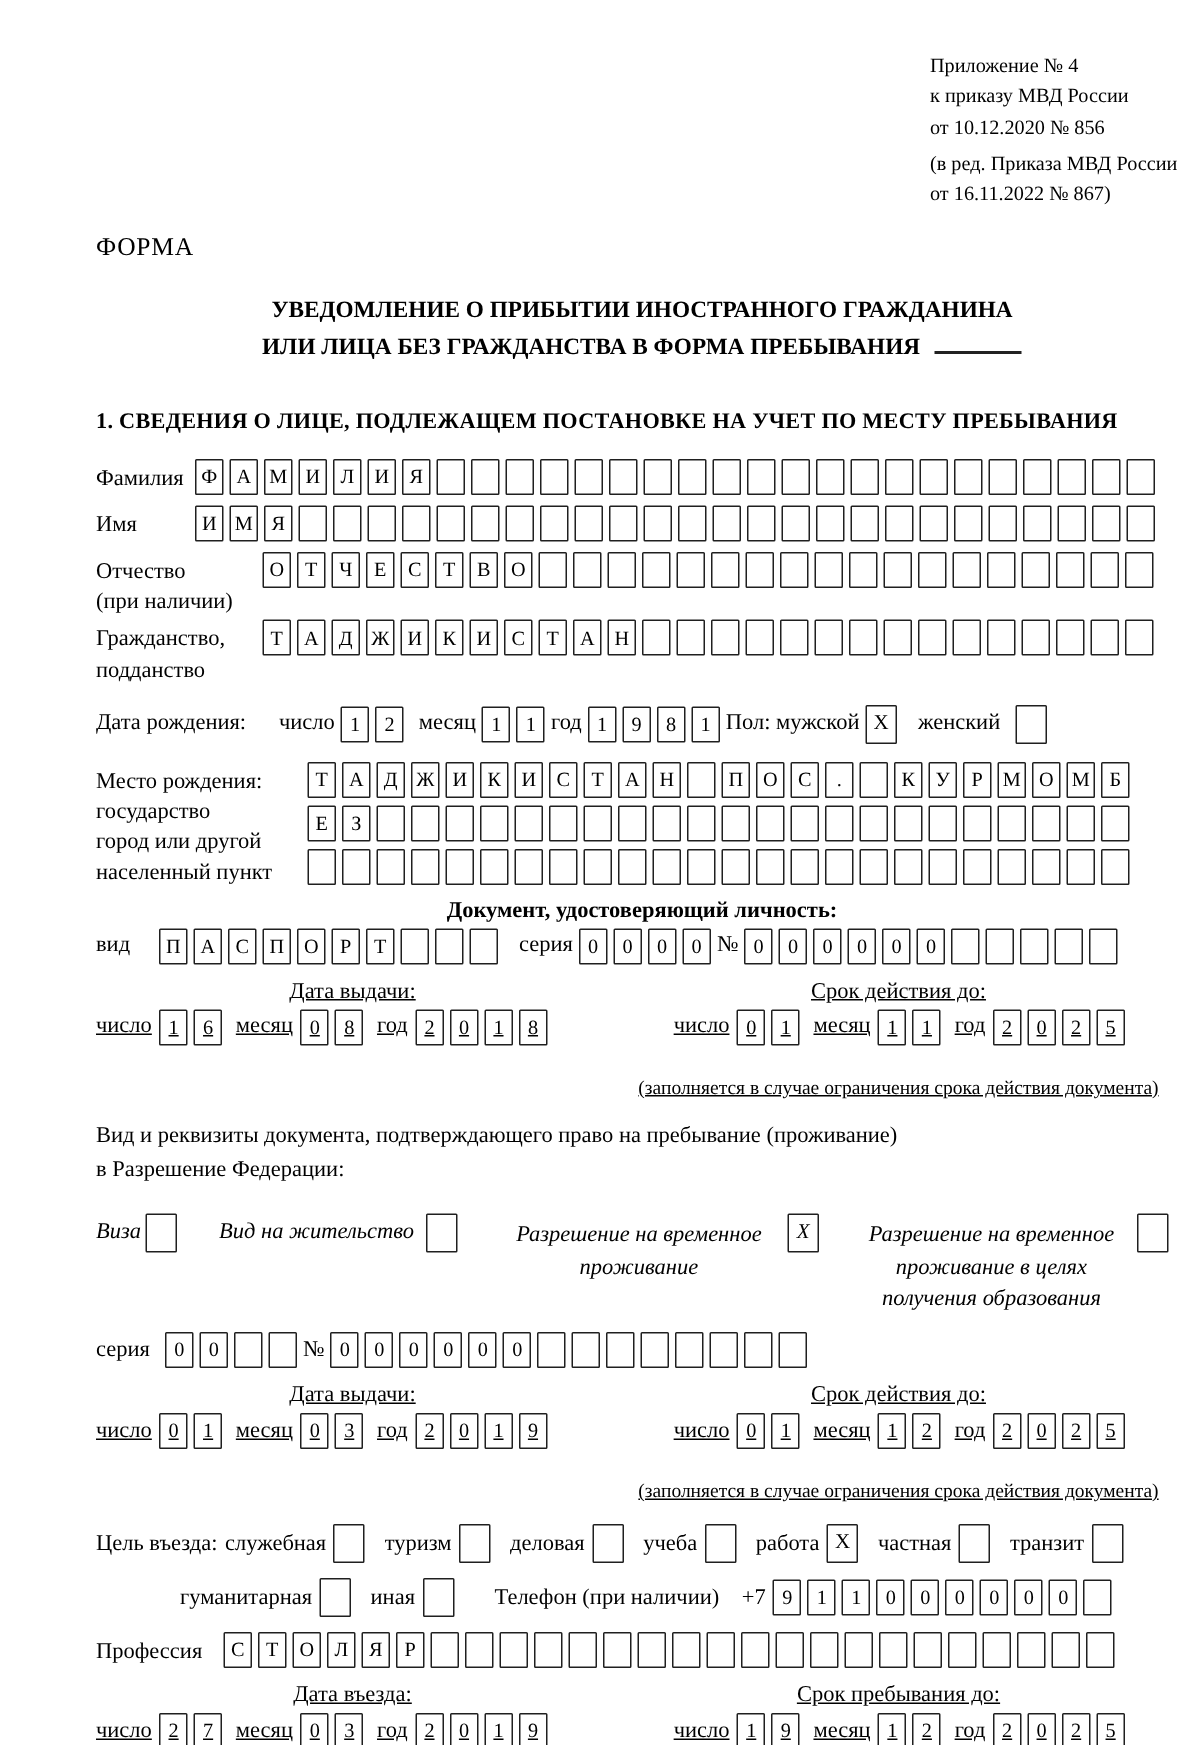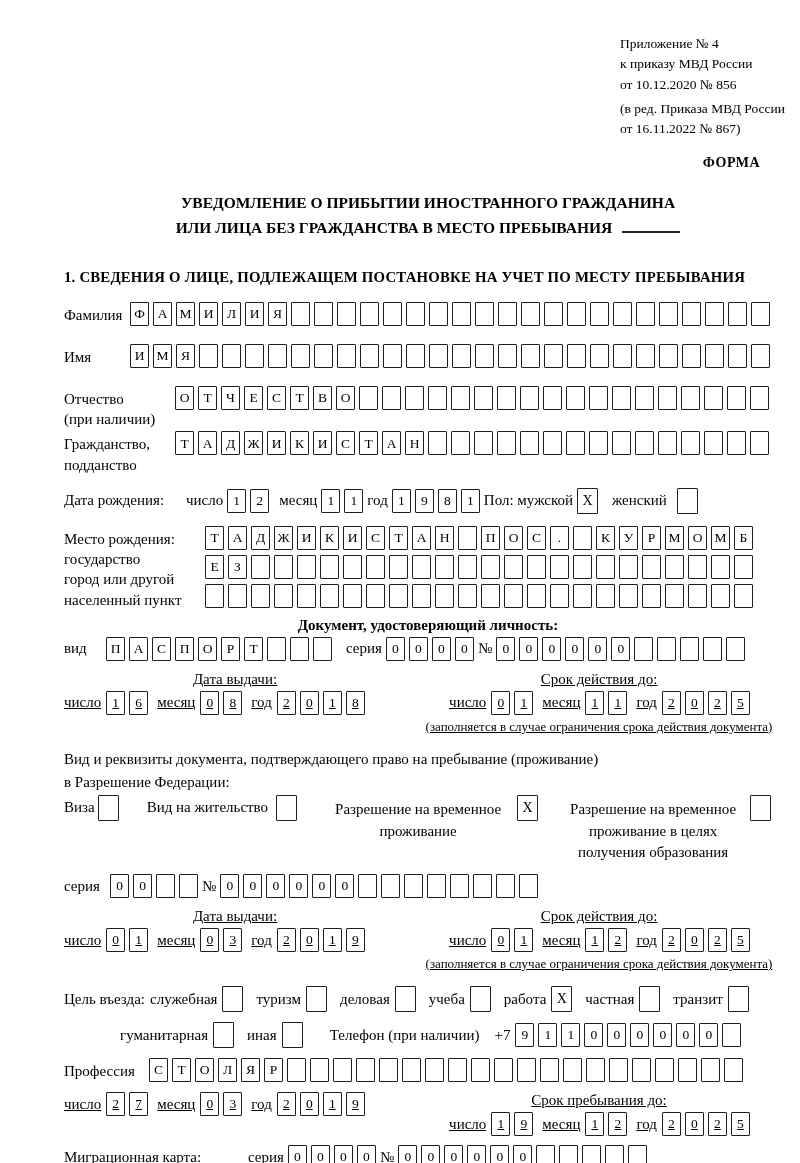--- a/index.html
+++ b/index.html
@@ -7,27 +7,27 @@
   body {
     width:800px; min-height:1163px;
     font-family:"Liberation Serif","DejaVu Serif",serif;
     color:#000; font-size:15px;
     padding:34px 8px 24px 64px;
   }
   .pre { white-space:pre-line; }
   
   .hdr { margin-left:556px; width:180px; font-size:13.5px; line-height:1.5; }
   .hdr .amend { margin-top:4px; }
-  .forma { text-align:right; font-weight:bold; font-size:14px; letter-spacing:.5px; margin:16px 32px 0 0; }
+  .forma { text-align:left; font-weight:normal; font-size:17px; letter-spacing:.5px; margin:16px 32px 0 0; }
   
   .title { text-align:center; font-weight:bold; font-size:15.5px; line-height:1.6; margin:20px 0 0 0; }
   .blank { display:inline-block; width:58px; border-bottom:2px solid #222; height:14px; margin-left:10px; }
   .sect { font-weight:bold; font-size:14.8px; margin-top:28px; letter-spacing:.2px; }
   
-  .frow { display:flex; align-items:flex-start; margin-top:18px; }
+  .frow { display:flex; align-items:flex-start; margin-top:7px; }
   .flabel { flex:none; padding-top:3px; line-height:1.35; }
   .w66 { width:66px; } .w111 { width:111px;font-family:Liberation Serif, serif; } .w140 { width:141px; } .w85 { width:85px; }
   .boxes { display:flex; flex-wrap:nowrap; }
   .stack > .boxes { margin-bottom:5px; }
   .cell {
     flex:none; width:19px; height:24px; margin-right:4px;
     border:1.8px solid #1f1f1f; border-radius:1px;
     display:flex; align-items:center; justify-content:center;
     font-size:13.5px; line-height:1;
   }
@@ -36,24 +36,24 @@
   .irow { display:flex; align-items:center; margin-top:9px; }
   .irow .t { padding:0 4px 0 0; }
   .gap6 { margin-left:6px; } .gap10 { margin-left:10px; } .gap14 { margin-left:14px; }
   
   .twocol { display:flex; margin-top:10px;text-decoration:underline; }
   .col-l { width:342px; flex:none; }
   .col-r { flex:1; }
   .dhead { text-align:center; font-size:15px; margin-bottom:3px; }
   .dline { display:flex; align-items:center; }
   .dline .t { margin:0 5px; }
-  .note { text-align:center; font-size:13px; margin-top:4px; }
+  .note { text-align:center; font-size:13px; margin-top:20px; }
   
   .rline { font-size:15px; margin-top:16px; }
-  .cbrow { display:flex; align-items:flex-start; margin-top:4px; }
+  .cbrow { display:flex; align-items:flex-start; margin-top:20px;font-style:italic; }
   .cbrow .opt { display:flex; align-items:flex-start; }
   .cbrow .lab { padding-top:4px; }
   .cbrow .lab.ctr { text-align:center; line-height:1.45; }
   .cbrow .cb { margin-left:8px; }
   
   .purp { display:flex; align-items:center; margin-top:14px; flex-wrap:nowrap; }
   .purp .t { margin-right:5px; }
   .purp .cb { margin-right:9px; }
   
   .reps { display:flex; align-items:flex-start; margin-top:8px; }
@@ -66,21 +66,21 @@
   <div class="pre">Приложение № 4
 к приказу МВД России
 от 10.12.2020 № 856</div>
   <div class="pre amend">(в ред. Приказа МВД России
 от 16.11.2022 № 867)</div>
 </div>
 <div class="forma">ФОРМА</div>
 
 <div class="title">
   <div>УВЕДОМЛЕНИЕ О ПРИБЫТИИ ИНОСТРАННОГО ГРАЖДАНИНА</div>
-  <div><span>ИЛИ ЛИЦА БЕЗ ГРАЖДАНСТВА В МЕСТО ПРЕБЫВАНИЯ</span><span class="blank"></span></div>
+  <div><span>ИЛИ ЛИЦА БЕЗ ГРАЖДАНСТВА В ФОРМА ПРЕБЫВАНИЯ</span><span class="blank"></span></div>
 </div>
 
 <div class="sect">1. СВЕДЕНИЯ О ЛИЦЕ, ПОДЛЕЖАЩЕМ ПОСТАНОВКЕ НА УЧЕТ ПО МЕСТУ ПРЕБЫВАНИЯ</div>
 
 <div class="frow" style="margin-top:16px">
   <div class="flabel w66">Фамилия</div>
   <div class="boxes">
       <span class="cell">Ф</span>
       <span class="cell">А</span>
       <span class="cell">М</span>
@@ -606,20 +606,21 @@
       <span class="cell"></span>
       <span class="cell"></span>
       <span class="cell"></span>
       <span class="cell"></span>
       <span class="cell"></span>
     </div>
 </div>
 
 <div class="twocol">
   <div class="col-l">
+    <div class="dhead">Дата въезда:</div>
     <div class="dline">
       <span class="t" style="margin-left:0">число</span>
       <span class="boxes">
           <span class="cell">2</span>
           <span class="cell">7</span>
         </span>
       <span class="t">месяц</span>
       <span class="boxes">
           <span class="cell">0</span>
           <span class="cell">3</span>

